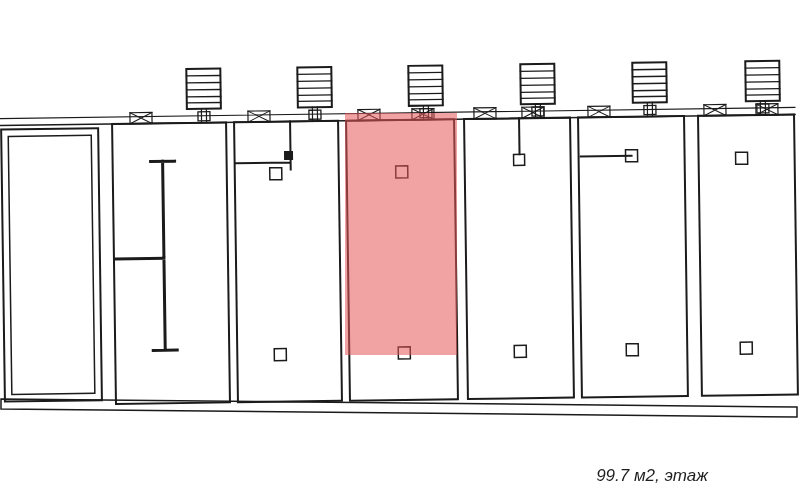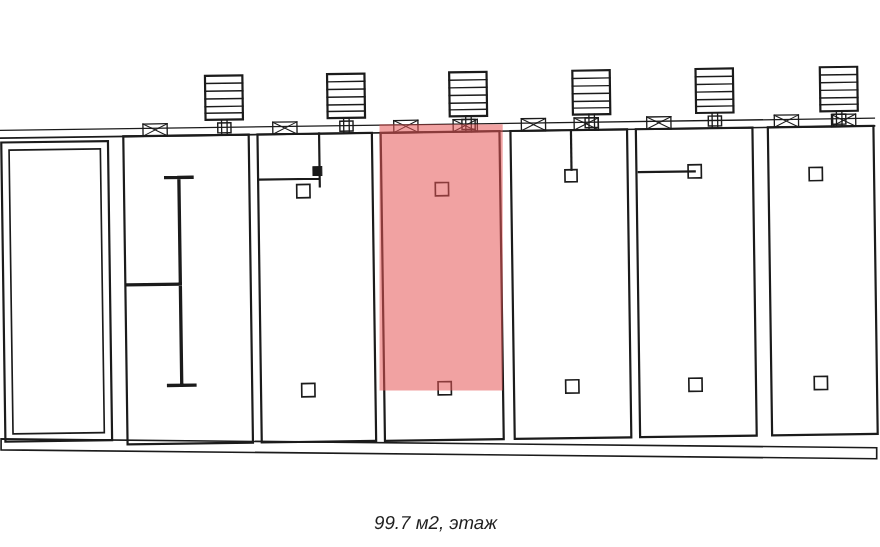--- a/index.html
+++ b/index.html
@@ -20,25 +20,24 @@
   svg.plan {
     position: absolute;
     left: 0;
     top: 0;
   }
   .caption {
     position: absolute;
     top: 466px;
     left: 0;
     width: 708px;
-    text-align: center;
+    text-align: right;
     font-style: italic;
     font-size: 17px;
     color: #1f1f1f;
-    margin-left: 42px;
   }
 </style>
 </head>
 <body>
 
 <div class="stage">
 
 <svg class="plan" width="800" height="497" viewBox="0 0 800 497">
 
   <g fill="none" stroke-width="2" stroke-linecap="square" transform="rotate(-0.8 400 260)" stroke="#1b1b1b">

